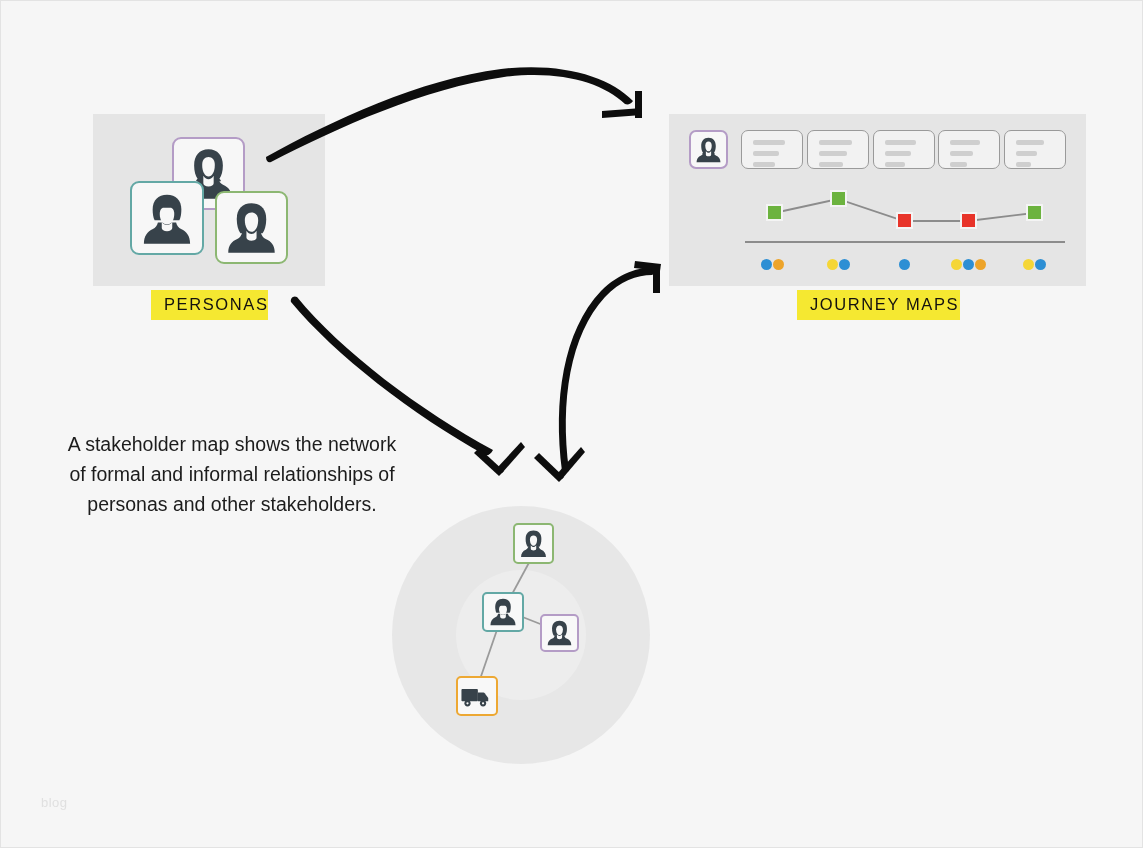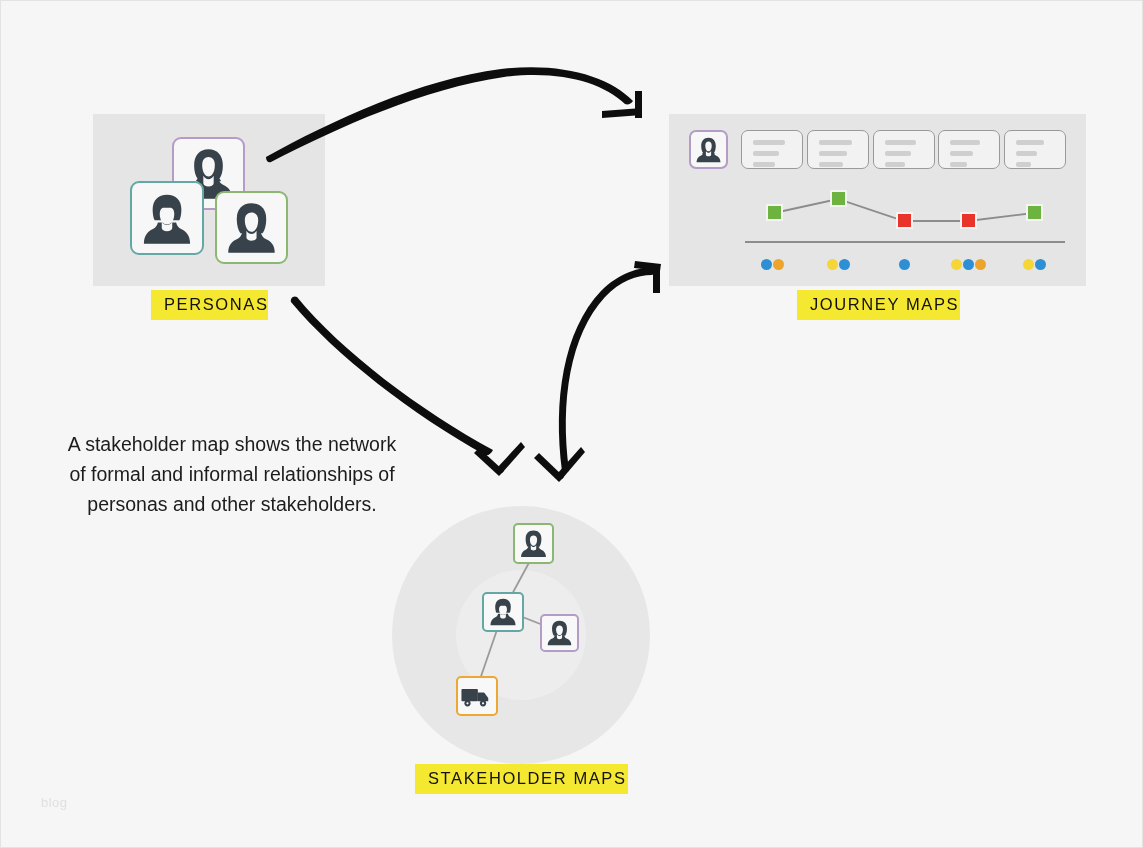--- a/index.html
+++ b/index.html
@@ -286,21 +286,20 @@
       </g>
       <g fill="#37424a">
         <circle cx="11" cy="25.5" r="3.6"></circle>
         <circle cx="29" cy="25.5" r="3.6"></circle>
       </g>
       <circle cx="11" cy="25.5" r="1.3" fill="#f8f8f8"></circle>
       <circle cx="29" cy="25.5" r="1.3" fill="#f8f8f8"></circle>
     </svg>
   </div>
 
-  <div class="label-chip" style="left:414px; top:763px; width:213px;">STAKEHOLDER MAPS</div>
 
   <div class="body-text" style="left:45px; top:396px; width:372px;margin-top:32px;">A stakeholder map shows the network
 of formal and informal relationships of
 personas and other stakeholders.</div>
 
   <svg class="overlay">
 
     <g fill="#0d0d0d">
       <path d="M265,156 C330,120 420,78 500,68 C560,61 608,75 632,100
                C630,103 627,104 624,103 C601,81 558,69 503,76

